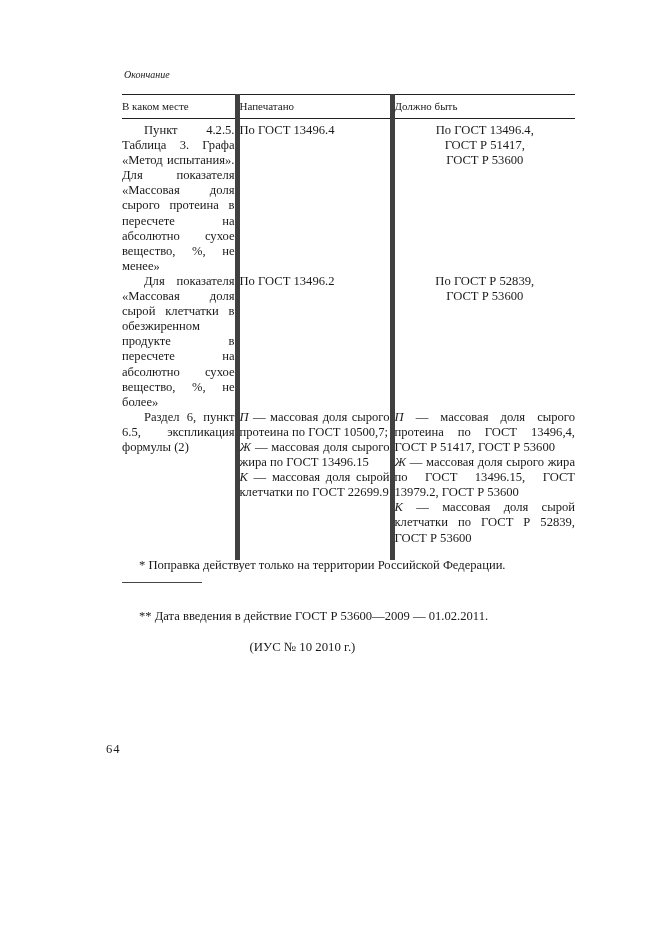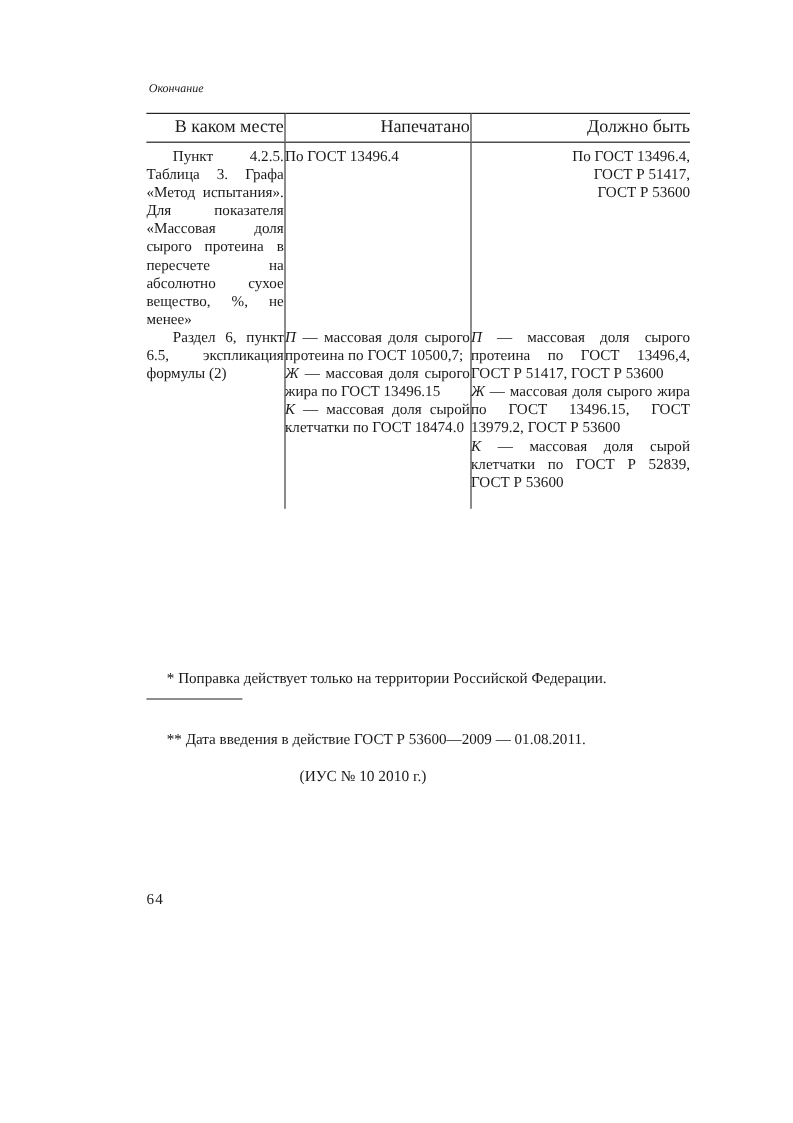--- a/index.html
+++ b/index.html
@@ -4,39 +4,39 @@
 <style>
   html, body { margin:0; padding:0; background:#ffffff; }
   body { width:661px; height:936px; position:relative; overflow:hidden;
          font-family:"Liberation Serif", "DejaVu Serif", serif; color:#1a1a1a; }
   .caption { position:absolute; left:124px; top:69px; font-style:italic; font-size:10px; }
   .tbl { position:absolute; left:122px; top:94px; width:453px; border-collapse:collapse;
          table-layout:fixed; font-size:12.6px; line-height:15.1px; }
   .tbl col.c1 { width:115px; }
   .tbl col.c2 { width:155px; }
   .tbl col.c3 { width:183px; }
-  .tbl th { font-weight:normal; font-size:15px; height:23px; padding:0; text-align:right;
+  .tbl th { font-weight:normal; font-size:11px; height:23px; padding:0; text-align:left;
             border-top:1.2px solid #222; border-bottom:1px solid #222; }
-  .tbl th + th, .tbl td + td { border-left:1px solid #404040; }
+  .tbl th + th, .tbl td + td { border-left:5px solid #404040; }
   .tbl td { vertical-align:top; padding:0; }
   .tbl tr.r1 td { padding-top:4px; }
   .cell1 { text-align:justify; text-align-last:left; padding-right:5px;margin-top:30px; }
   .cell1 .ind { display:inline-block; width:22px; }
   .cell2 { padding-left:6px; padding-right:4px; text-align:justify; }
   .cell3 { padding-left:16px; padding-right:2px; text-align:justify; }
-  .cell3.plain { text-align:right; }
+  .cell3.plain { text-align:center; }
   .cell2.plain { text-align:left;margin-top:16px; }
   .tbl tr.r3 td { padding-bottom:14px; }
   i { font-style:italic; }
   .fn-rule { position:absolute; left:122px; top:582px; width:80px; border-top:1px solid #444; }
   .fn { position:absolute; left:139px; font-size:12.6px; }
   .fn1 { top:558px; }
   .fn2 { top:609px; }
   .ius { position:absolute; left:0; width:605px; text-align:center; top:640px; font-size:12.8px; }
-  .pageno { position:absolute; left:122px; top:742px; font-size:12.6px; letter-spacing:1px; }
+  .pageno { position:absolute; left:106px; top:742px; font-size:12.6px; letter-spacing:1px; }
 </style>
 </head>
 <body>
 
 <div class="caption">Окончание</div>
 
 <table class="tbl">
   <colgroup>
       <col class="c1">
       <col class="c2">
@@ -52,35 +52,43 @@
   <tbody>
     <tr class="r1">
       <td class="cell1"><span class="ind"></span><span>Пункт 4.2.5. Таблица 3. Графа «Метод испытания». Для показателя «Массовая доля сырого протеина в пересчете на абсолютно сухое вещество, %, не менее»</span></td>
       <td class="cell2 plain">По ГОСТ 13496.4</td>
       <td class="cell3 plain">
         <div>По ГОСТ 13496.4,</div>
         <div>ГОСТ Р 51417,</div>
         <div>ГОСТ Р 53600</div>
       </td>
     </tr>
+    <tr class="r2">
+      <td class="cell1"><span class="ind"></span><span>Для показателя «Массовая доля сырой клетчатки в обезжиренном продукте в пересчете на абсолютно сухое вещество, %, не более»</span></td>
+      <td class="cell2 plain">По ГОСТ 13496.2</td>
+      <td class="cell3 plain">
+        <div>По ГОСТ Р 52839,</div>
+        <div>ГОСТ Р 53600</div>
+      </td>
+    </tr>
     <tr class="r3">
       <td class="cell1"><span class="ind"></span><span>Раздел 6, пункт 6.5, экспликация формулы (2)</span></td>
       <td class="cell2">
         <div><i>П</i><span> — массовая доля сырого протеина по ГОСТ 10500,7;</span></div>
         <div><i>Ж</i><span> — массовая доля сырого жира по ГОСТ 13496.15</span></div>
-        <div><i>К</i><span> — массовая доля сырой клетчатки по ГОСТ 18474.0</span></div>
+        <div><i>К</i><span> — массовая доля сырой клетчатки по ГОСТ 22699.9</span></div>
       </td>
       <td class="cell3">
         <div><i>П</i><span> — массовая доля сырого протеина по ГОСТ 13496,4, ГОСТ Р 51417, ГОСТ Р 53600</span></div>
         <div><i>Ж</i><span> — массовая доля сырого жира по ГОСТ 13496.15, ГОСТ 13979.2, ГОСТ Р 53600</span></div>
         <div><i>К</i><span> — массовая доля сырой клетчатки по ГОСТ Р 52839, ГОСТ Р 53600</span></div>
       </td>
     </tr>
   </tbody>
 </table>
 
 <div class="fn-rule"></div>
 <div class="fn fn1">* Поправка действует только на территории Российской Федерации.</div>
-<div class="fn fn2">** Дата введения в действие ГОСТ Р 53600—2009 — 01.08.2011.</div>
+<div class="fn fn2">** Дата введения в действие ГОСТ Р 53600—2009 — 01.02.2011.</div>
 
 <div class="ius">(ИУС № 10 2010 г.)</div>
 
 <div class="pageno">64</div>
 
 </body></html>

